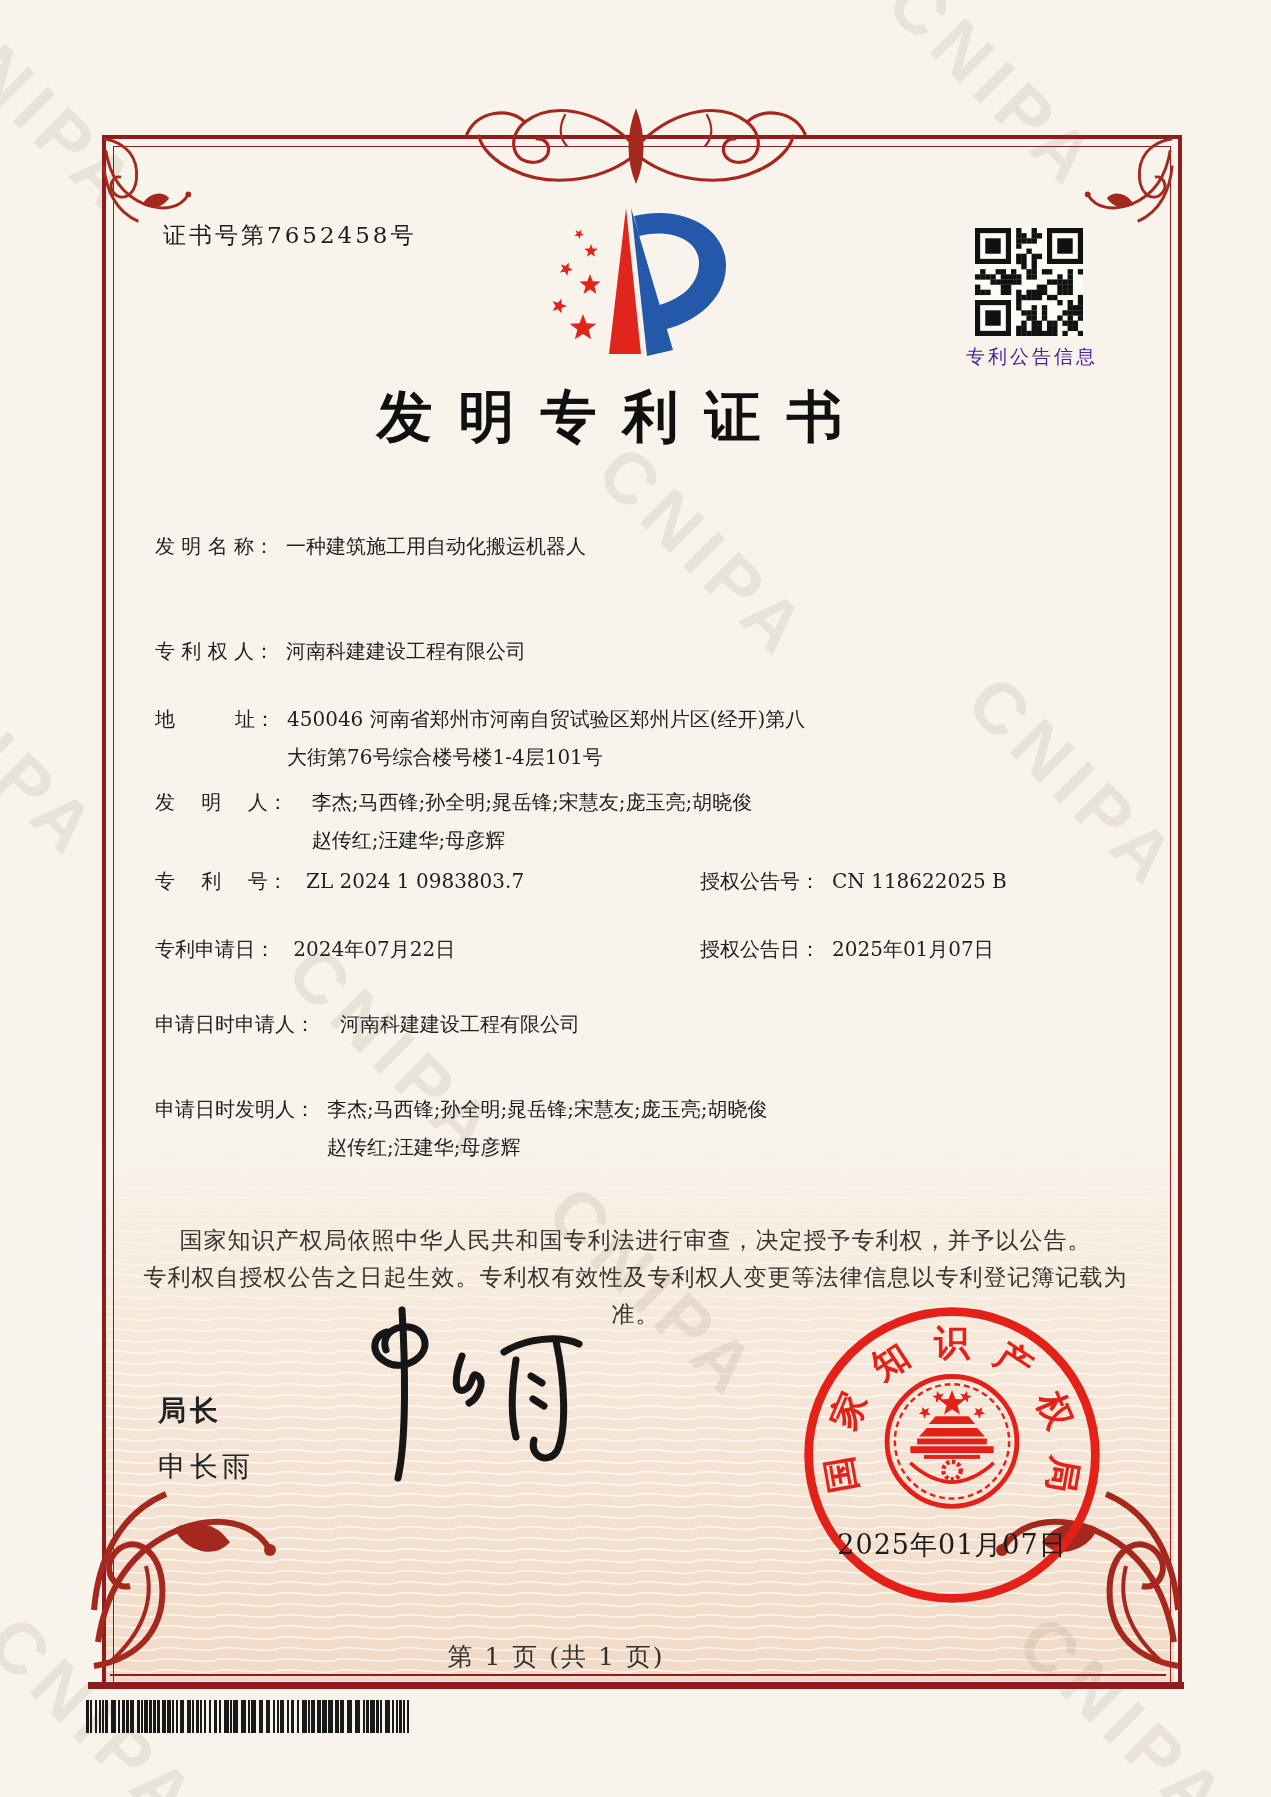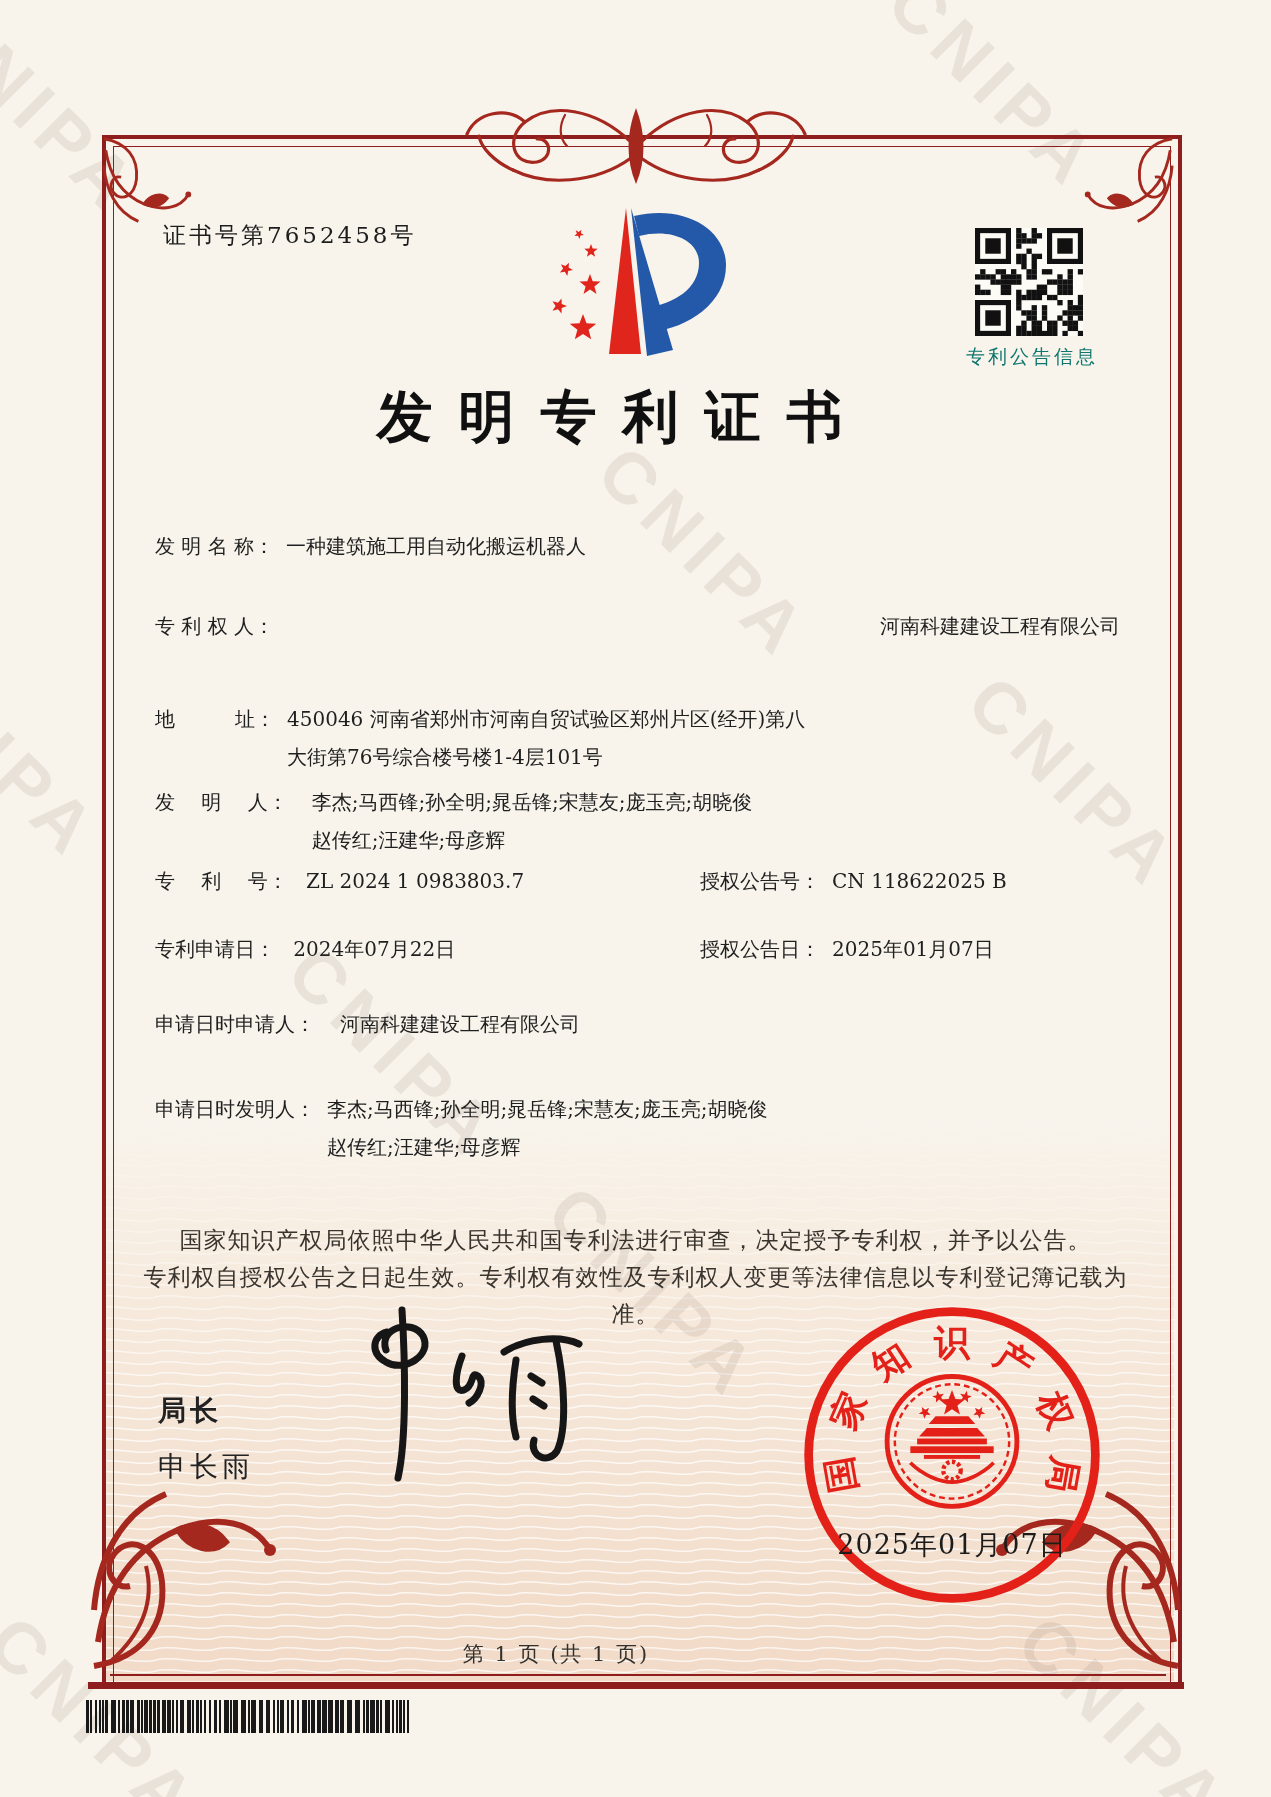--- a/index.html
+++ b/index.html
@@ -33,21 +33,21 @@
   .waves-box{
     position:absolute;z-index:0;left:106px;top:1115px;width:1068px;height:566px;overflow:hidden;
     background:linear-gradient(180deg, rgba(246,233,220,0) 0%, rgba(245,226,209,.55) 32%, rgba(241,216,196,.92) 100%);
   }
   
   .cert-no{position:absolute;z-index:4;left:163px;top:220px;font-size:23px;letter-spacing:3px;color:#1d1d1d;}
   .logo{position:absolute;z-index:4;left:533px;top:206px;}
   .qr{position:absolute;z-index:4;left:975px;top:228px;}
   .qr-caption{
     position:absolute;z-index:4;left:952px;top:344px;width:160px;text-align:center;
-    font-size:19px;letter-spacing:3px;color:#0f766e;
+    font-size:19px;letter-spacing:3px;color:#4c1d95;
   }
   .title{
     position:absolute;z-index:4;left:0;top:380px;width:1271px;text-align:center;
     font-size:56px;font-weight:bold;letter-spacing:26px;color:#101010;
     transform:translateX(-13px);
   }
   
   .row{position:absolute;z-index:4;left:155px;width:965px;font-size:20px;color:#1f1f1f;line-height:38px;}
   .row .lbl{white-space:pre;}
   .row .val{margin-left:12px;}
@@ -64,21 +64,21 @@
   .sig-svg{position:absolute;z-index:4;left:320px;top:1298px;}
   
   .seal-svg{position:absolute;z-index:4;left:797px;top:1300px;}
   .seal-date{
     position:absolute;z-index:5;left:797px;top:1527px;width:310px;text-align:center;
     font-size:27px;color:#1d1c1a;letter-spacing:1px;
   }
   
   .footer-page{
     position:absolute;z-index:4;left:0;top:1640px;width:1112px;text-align:center;
-    font-size:21px;letter-spacing:2px;color:#33302c;
+    font-size:25px;letter-spacing:2px;color:#33302c;
   }
   .barcode{position:absolute;z-index:4;left:86px;top:1700px;}
 </style>
 </head>
 <body>
 
 <div id="page">
 
   <div class="waves-box">
     <svg id="waves" width="1068" height="566">
@@ -376,21 +376,21 @@
     </svg>
   <div class="qr-caption">专利公告信息</div>
 
   <div class="title">发明专利证书</div>
 
   <div class="row flexrow" style="top:527px;">
     <span class="lbl">发 明 名 称：</span>
     <span class="val">一种建筑施工用自动化搬运机器人</span>
   </div>
 
-  <div class="row flexrow" style="top:607px;justify-content:space-between;">
+  <div class="row flexrow" style="top:632px;">
     <span class="lbl">专 利 权 人：</span>
     <span class="val">河南科建建设工程有限公司</span>
   </div>
 
   <div class="row flexrow" style="top:700px;">
     <span class="lbl">地　　　址：</span>
     <span class="val">
       <span style="display:block;">450046 河南省郑州市河南自贸试验区郑州片区(经开)第八</span>
       <span style="display:block;">大街第76号综合楼号楼1-4层101号</span>
     </span>

